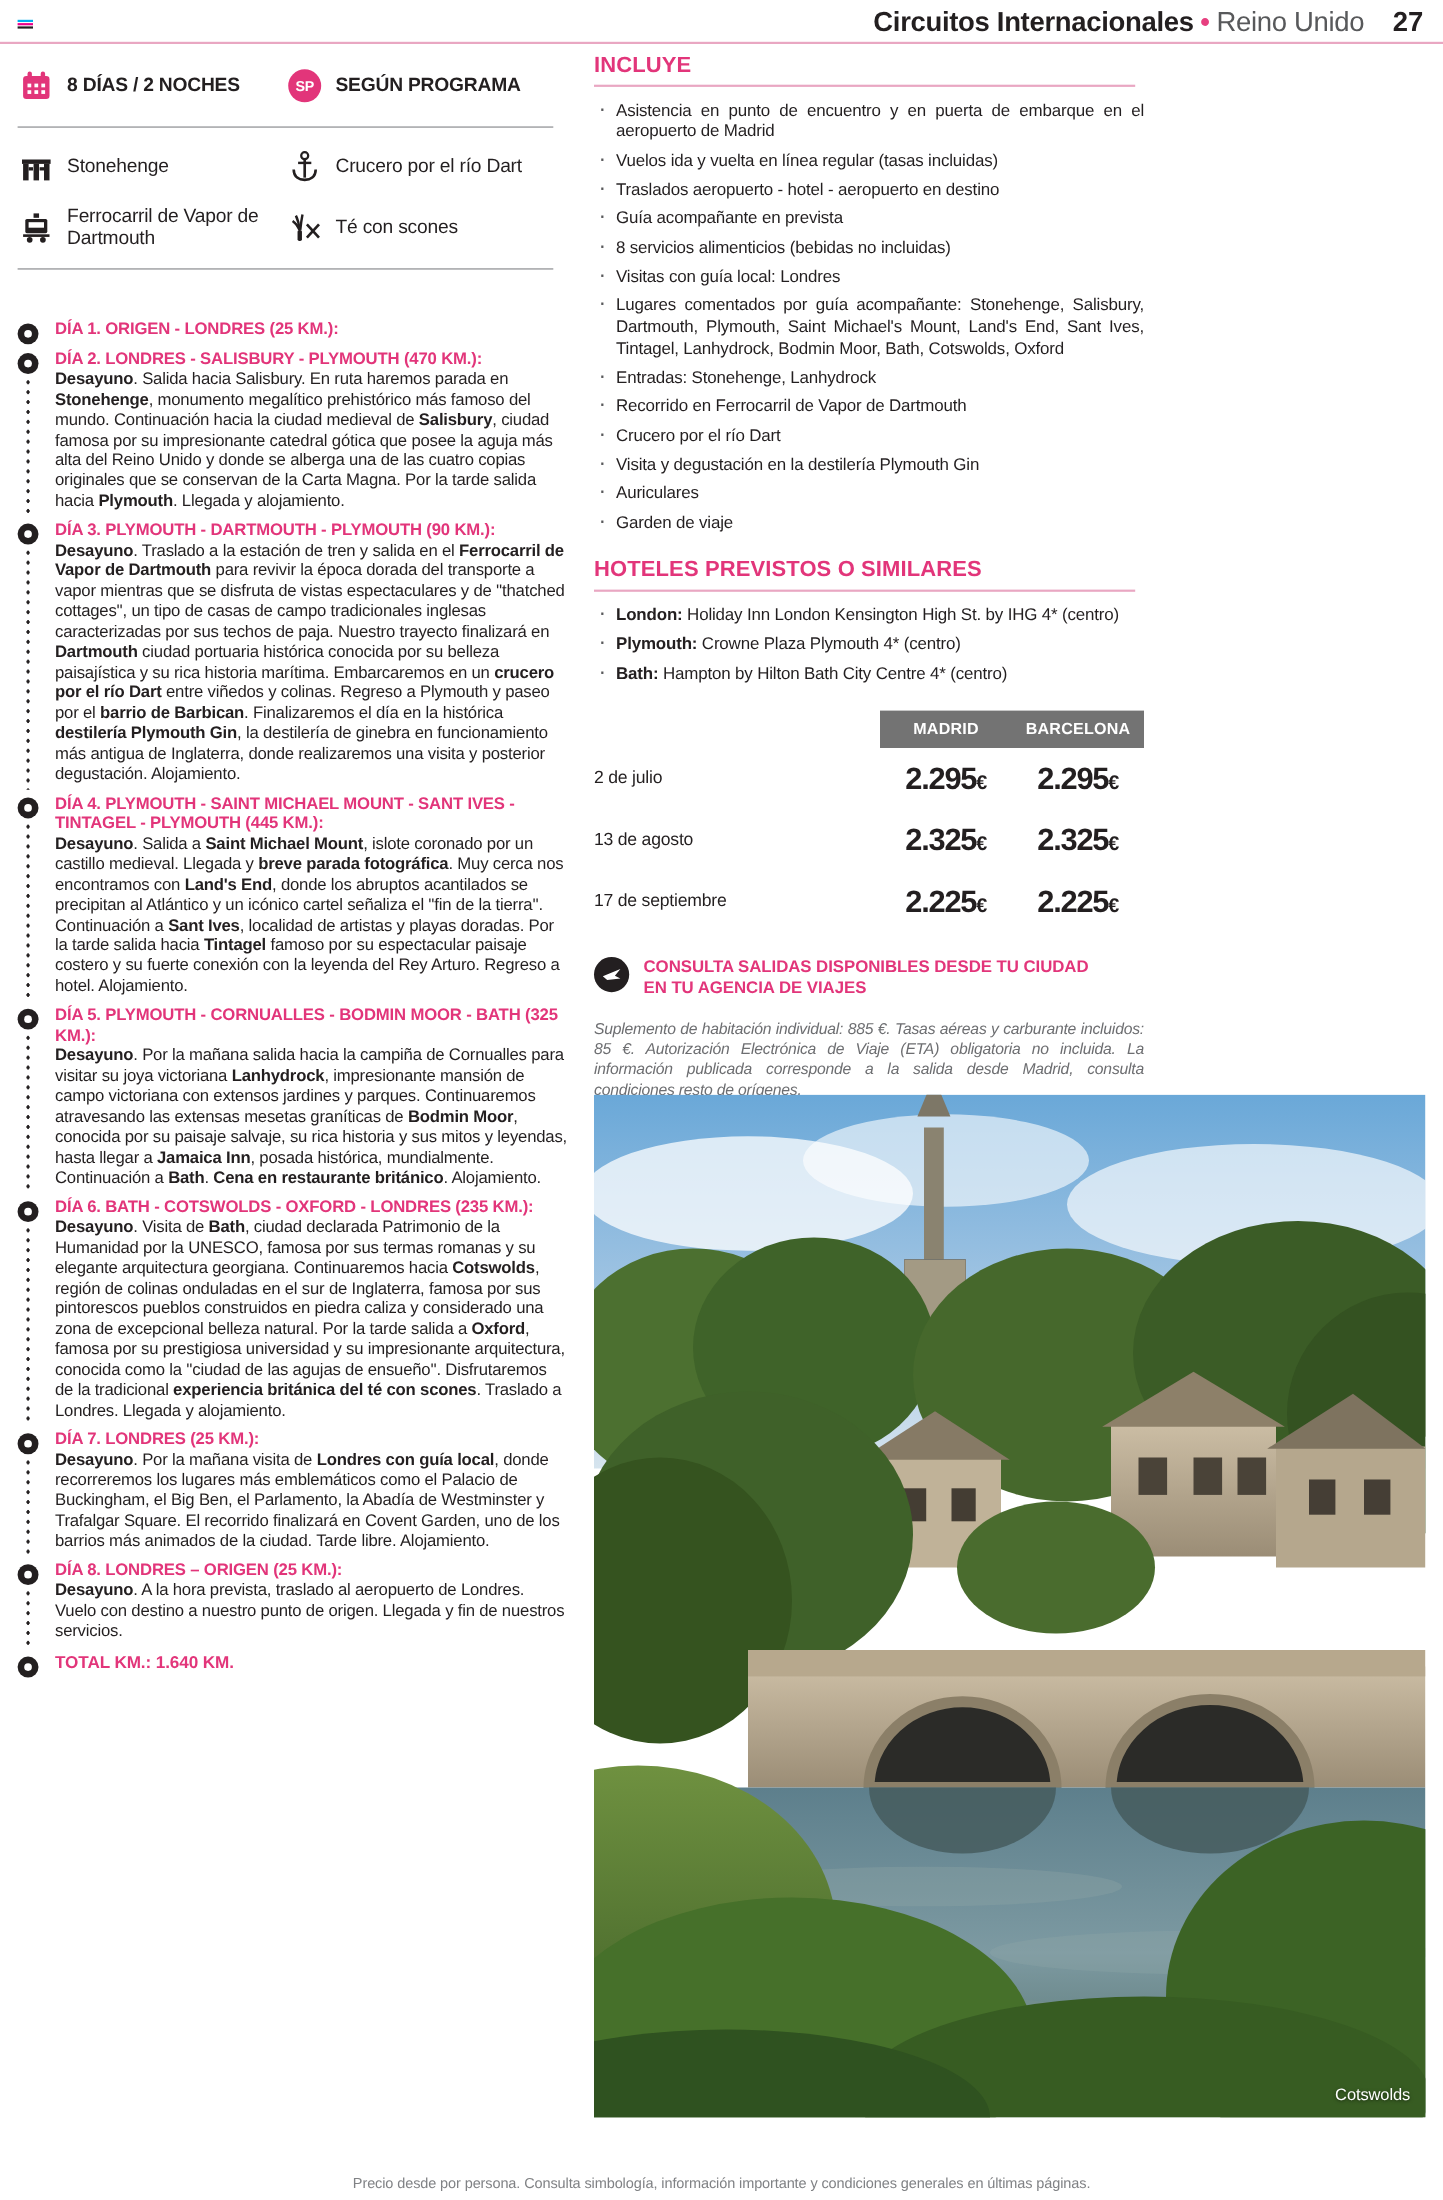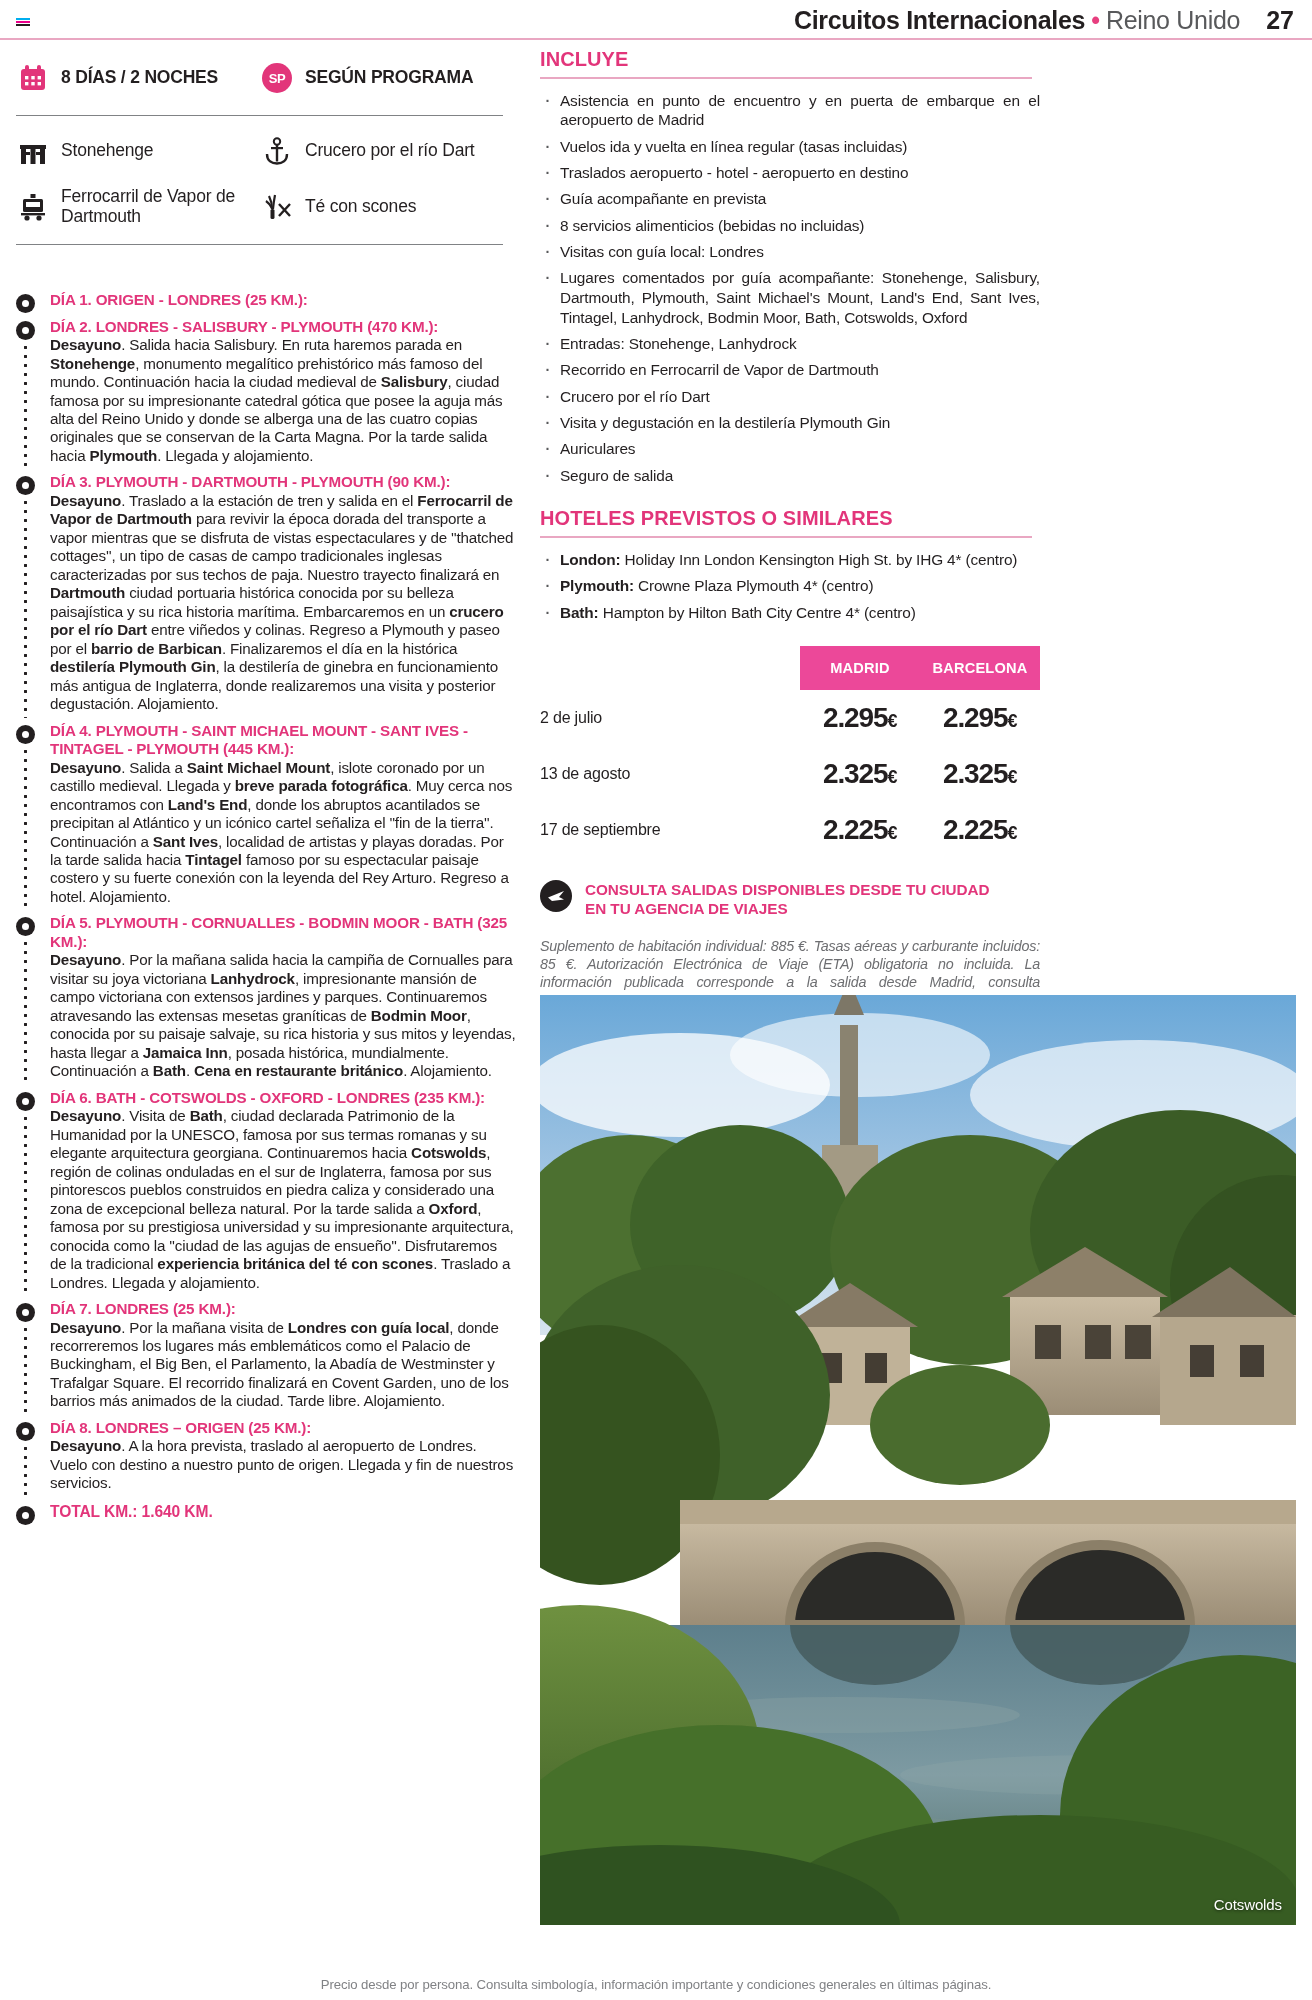--- a/index.html
+++ b/index.html
@@ -95,21 +95,21 @@
   }
   ul.dot-list li.just { text-align:justify; }
   ul.dot-list li b { font-weight:bold; }
 
   .hotels-block { margin-top:22px; }
 
   
   .price-table { margin-top:24px; width:500px; }
   .pt-head { display:flex; justify-content:flex-end; }
   .pt-head-band {
-    background:#ec4899; display:flex; height:44px; align-items:center;
+    background:#737373; display:flex; height:34px; align-items:center;
   }
   .pt-head-cell {
     width:120px; text-align:center; color:#fff; font-weight:bold;
     font-size:14.6px; letter-spacing:0.2px;
   }
   .pt-row { display:flex; align-items:center; height:56px; }
   .pt-date { flex:1; font-size:16px; color:#231f20; letter-spacing:-0.2px; }
   .pt-price {
     width:120px; text-align:center; font-weight:bold; font-size:28px;
     color:#231f20; letter-spacing:-1.1px;
@@ -332,21 +332,21 @@
         <li>Traslados aeropuerto - hotel - aeropuerto en destino</li>
         <li>Guía acompañante en prevista</li>
         <li>8 servicios alimenticios (bebidas no incluidas)</li>
         <li>Visitas con guía local: Londres</li>
         <li class="just">Lugares comentados por guía acompañante: Stonehenge, Salisbury, Dartmouth, Plymouth, Saint Michael's Mount, Land's End, Sant Ives, Tintagel, Lanhydrock, Bodmin Moor, Bath, Cotswolds, Oxford</li>
         <li>Entradas: Stonehenge, Lanhydrock</li>
         <li>Recorrido en Ferrocarril de Vapor de Dartmouth</li>
         <li>Crucero por el río Dart</li>
         <li>Visita y degustación en la destilería Plymouth Gin</li>
         <li>Auriculares</li>
-        <li>Seguro de salida</li>
+        <li>Garden de viaje</li>
       </ul>
     </div>
 
     <div class="hotels-block">
       <div class="sec-head">HOTELES PREVISTOS O SIMILARES</div>
       <div class="sec-rule"></div>
       <ul class="dot-list">
         <li><b>London:</b><span> Holiday Inn London Kensington High St. by IHG 4* (centro)</span></li>
         <li><b>Plymouth:</b><span> Crowne Plaza Plymouth 4* (centro)</span></li>
         <li><b>Bath:</b><span> Hampton by Hilton Bath City Centre 4* (centro)</span></li>

